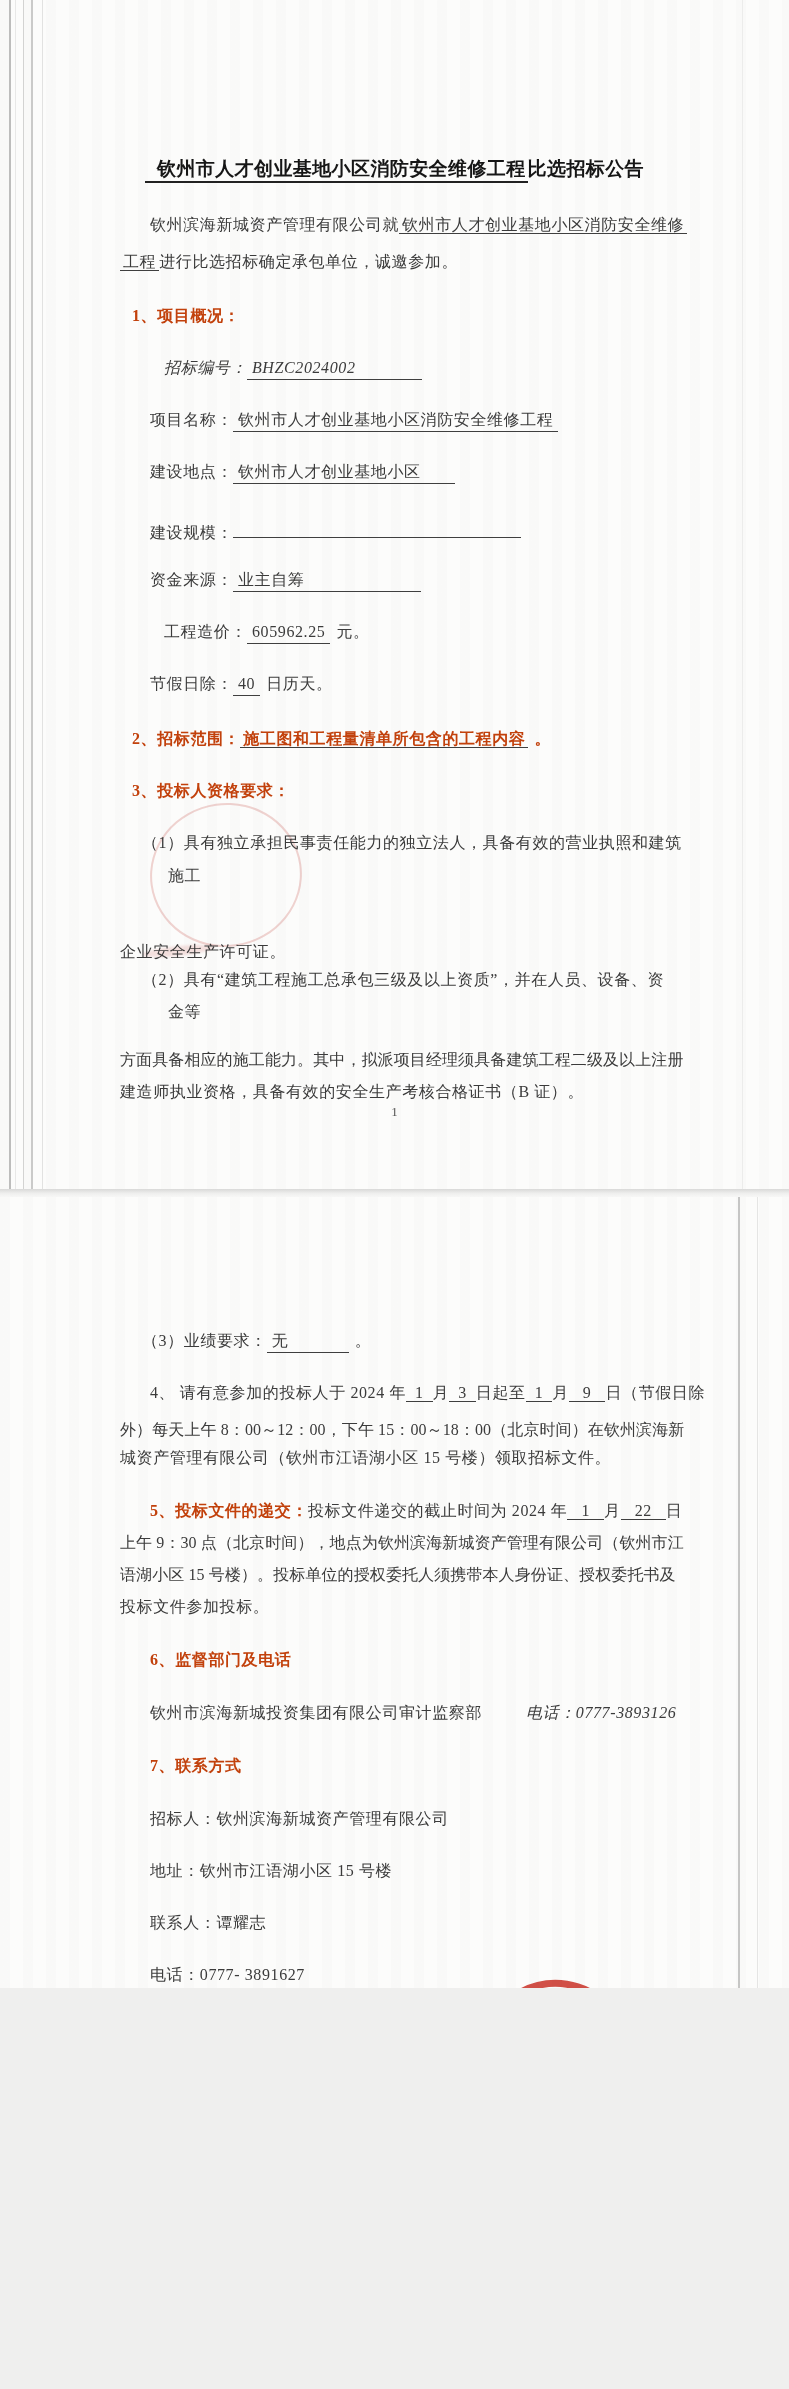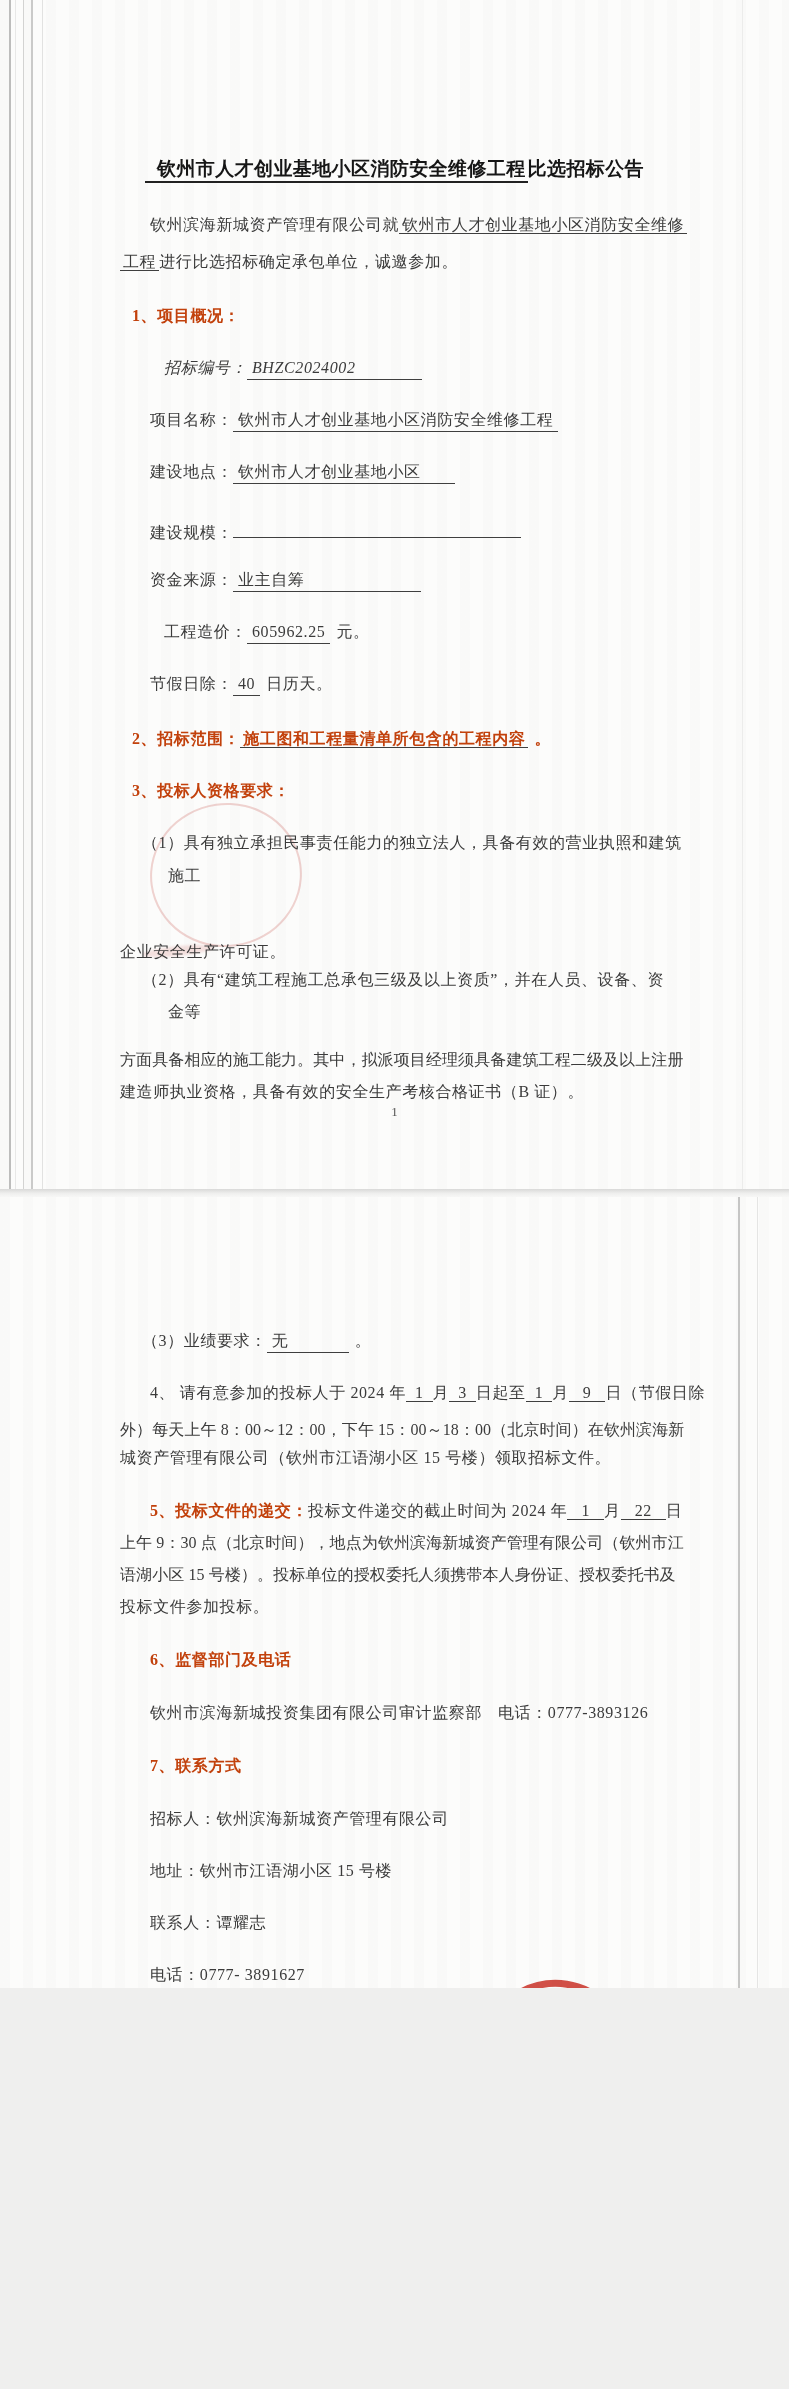--- a/index.html
+++ b/index.html
@@ -22,21 +22,21 @@
   .mw-place{min-width:212px;}
   .mw-scale{min-width:278px;}
   .mw-fund{min-width:178px;}
   .sfx{margin-left:6px;}
   .du{border-bottom:1.4px solid #3f3f3f;padding:0 9px;}
   .duw{border-bottom:1.4px solid #3f3f3f;padding:0 14px;}
   .title{position:absolute;top:156px;left:0;width:789px;text-align:center;
          font-size:19px;font-weight:700;color:#161616;letter-spacing:0.4px;white-space:nowrap;}
   .title .tu{border-bottom:2px solid #222;padding:0 2px 2px 12px;}
   .pgnum{position:absolute;left:0;width:789px;text-align:center;font-size:13px;color:#555;}
-  .phone-gap{margin-left:16px;}
+  .phone-gap{margin-left:44px;font-style:italic;}
   .ghost-stamp{position:absolute;left:150px;top:803px;width:148px;height:140px;
                border:2.5px solid rgba(205,100,95,0.28);border-radius:50%;transform:rotate(-8deg);}
   .ghost-blob{position:absolute;left:142px;top:946px;width:72px;height:10px;
               background:rgba(210,110,105,0.20);border-radius:50%;filter:blur(1px);transform:rotate(-6deg);}
   .stamp{position:absolute;left:456px;top:1962px;width:204px;height:208px;
          mix-blend-mode:multiply;opacity:0.93;}
   .strip-dark{position:absolute;left:0;top:2384px;width:560px;height:5px;background:#535352;}
   .strip-thin{position:absolute;left:0;top:2382px;width:789px;height:1px;background:#dcdcda;}
 </style>
 </head>

